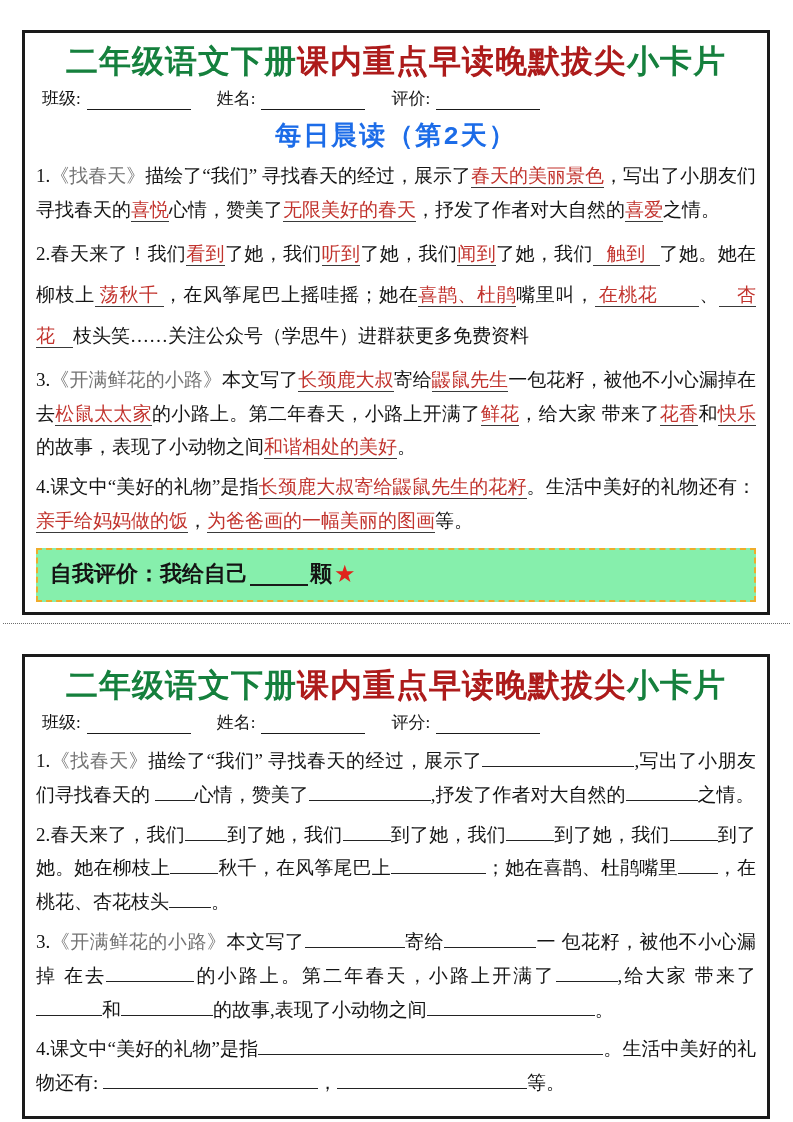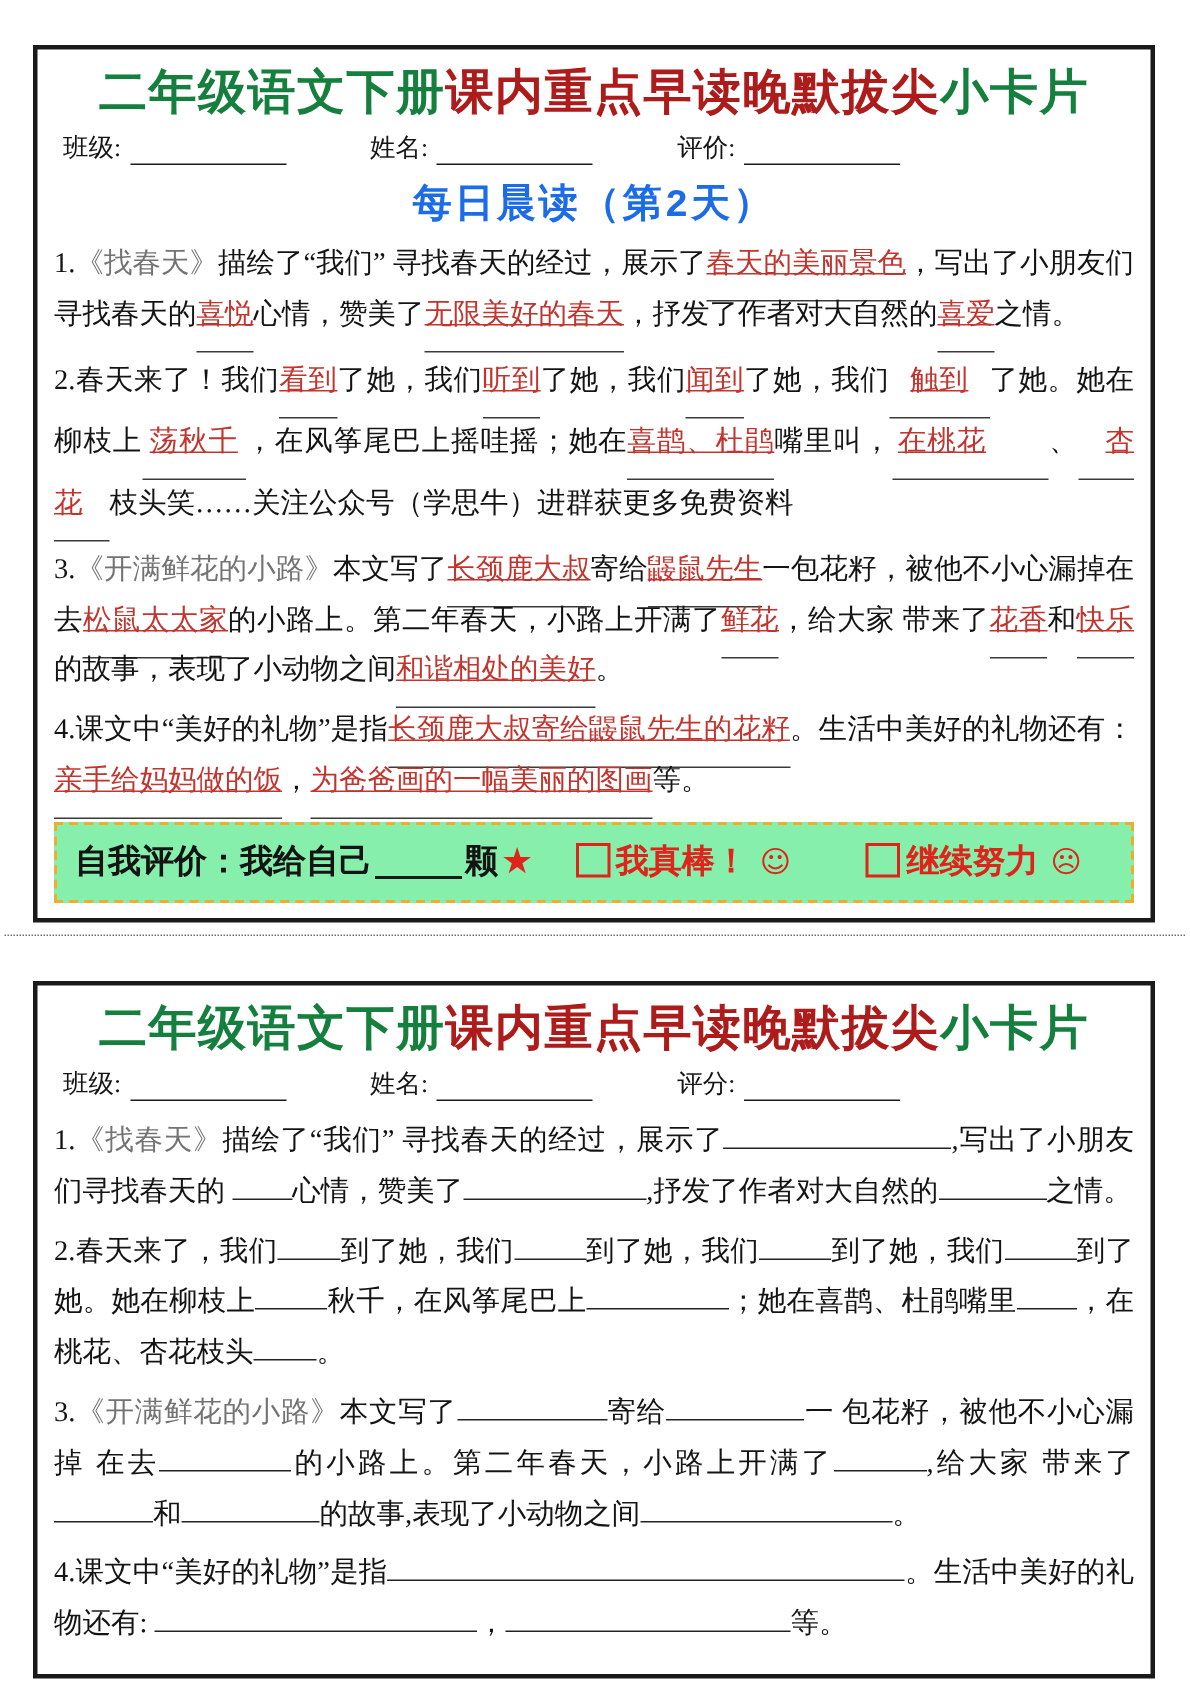--- a/index.html
+++ b/index.html
@@ -22,21 +22,21 @@
     font-weight:900;
     letter-spacing:1px;
     line-height:1.25;
     white-space:nowrap;
   }
   .t-black{color:#15803d;}
   .t-red{color:#ad1b1b;}
   .fields{
     display:flex;
     align-items:flex-end;
-    gap:56px;
+    gap:26px;
     font-size:17px;
     padding:2px 6px 6px 6px;
   }
   .field{display:inline-flex;align-items:flex-end;gap:6px;}
   .field-line{
     display:inline-block;width:104px;height:1.05em;
     border-bottom:1.6px solid #1a1a1a;
   }
   .subtitle{
     margin:2px 0 6px 0;
@@ -47,22 +47,21 @@
     letter-spacing:2px;
     font-family:Liberation Mono, monospace;
   }
   .body{font-size:19px;}
   .para{margin:4px 0 6px 0;line-height:1.78;text-align:justify;}
   .card-0 .para:nth-child(2){line-height:2.18;}
   .seg-b{color:#737373;}
   .seg-r{
     color:#c2342e;
     border-bottom:1.6px solid #3a3a3a;
-    padding-bottom:14px;
-    text-decoration:underline;
+    padding-bottom:1px;
   }
   .seg-u{
     display:inline-block;
     height:1.0em;
     border-bottom:1.6px solid #232323;
     vertical-align:baseline;
   }
   .eval-box{
     margin-top:10px;
     border:2px dashed #eead2b;
@@ -121,32 +120,20 @@
         <p class="para"><span class="seg-n">1.</span><span class="seg-b">《找春天》</span><span class="seg-n">描绘了“我们” 寻找春天的经过，展示了</span><span class="seg-r">春天的美丽景色</span><span class="seg-n">，写出了小朋友们寻找春天的</span><span class="seg-r">喜悦</span><span class="seg-n">心情，赞美了</span><span class="seg-r">无限美好的春天</span><span class="seg-n">，抒发了作者对大自然的</span><span class="seg-r">喜爱</span><span class="seg-n">之情。</span></p>
         <p class="para"><span class="seg-n">2.春天来了！我们</span><span class="seg-r">看到</span><span class="seg-n">了她，我们</span><span class="seg-r">听到</span><span class="seg-n">了她，我们</span><span class="seg-r">闻到</span><span class="seg-n">了她，我们</span><span class="seg-r" style="padding-left: 14px; padding-right: 14px;">触到</span><span class="seg-n">了她。她在柳枝上</span><span class="seg-r" style="padding-left: 5px; padding-right: 5px;">荡秋千</span><span class="seg-n">，在风筝尾巴上摇哇摇；她在</span><span class="seg-r">喜鹊、杜鹃</span><span class="seg-n">嘴里叫，</span><span class="seg-r" style="padding-left: 4px; padding-right: 42px;">在桃花</span><span class="seg-n">、</span><span class="seg-r" style="padding-left: 18px; padding-right: 18px;">杏花</span><span class="seg-n">枝头笑……关注公众号（学思牛）进群获更多免费资料</span></p>
         <p class="para"><span class="seg-n">3.</span><span class="seg-b">《开满鲜花的小路》</span><span class="seg-n">本文写了</span><span class="seg-r">长颈鹿大叔</span><span class="seg-n">寄给</span><span class="seg-r">鼹鼠先生</span><span class="seg-n">一包花籽，被他不小心漏掉在去</span><span class="seg-r">松鼠太太家</span><span class="seg-n">的小路上。第二年春天，小路上开满了</span><span class="seg-r">鲜花</span><span class="seg-n">，给大家 带来了</span><span class="seg-r">花香</span><span class="seg-n">和</span><span class="seg-r">快乐</span><span class="seg-n">的故事，表现了小动物之间</span><span class="seg-r">和谐相处的美好</span><span class="seg-n">。</span></p>
         <p class="para"><span class="seg-n">4.课文中“美好的礼物”是指</span><span class="seg-r">长颈鹿大叔寄给鼹鼠先生的花籽</span><span class="seg-n">。生活中美好的礼物还有：</span><span class="seg-r">亲手给妈妈做的饭</span><span class="seg-n">，</span><span class="seg-r">为爸爸画的一幅美丽的图画</span><span class="seg-n">等。</span></p>
       </div>
     <div class="eval-box">
       <span>自我评价：我给自己</span>
       <span class="eval-blank" style="width: 58px;"></span>
       <span>颗</span>
       <span class="star">★</span>
-      <span style="display:inline-flex;align-items:center;">
-          <span class="eval-opt first">
-            <span class="eval-check"></span>
-            <span class="eval-label">我真棒！</span>
-            <span class="eval-face">☺</span>
-          </span>
-          <span class="eval-opt second">
-            <span class="eval-check"></span>
-            <span class="eval-label">继续努力</span>
-            <span class="eval-face">☹</span>
-          </span>
-        </span>
     </div>
   </section>
 <hr class="cut-line">
   <section class="card card-1">
     <h1 class="card-title"><span class="t-black">二年级语文下册</span><span class="t-red">课内重点早读晚默拔尖</span><span class="t-black">小卡片</span></h1>
     <div class="fields">
         <span class="field">
           <span>班级:</span>
           <span class="field-line"></span>
         </span>

